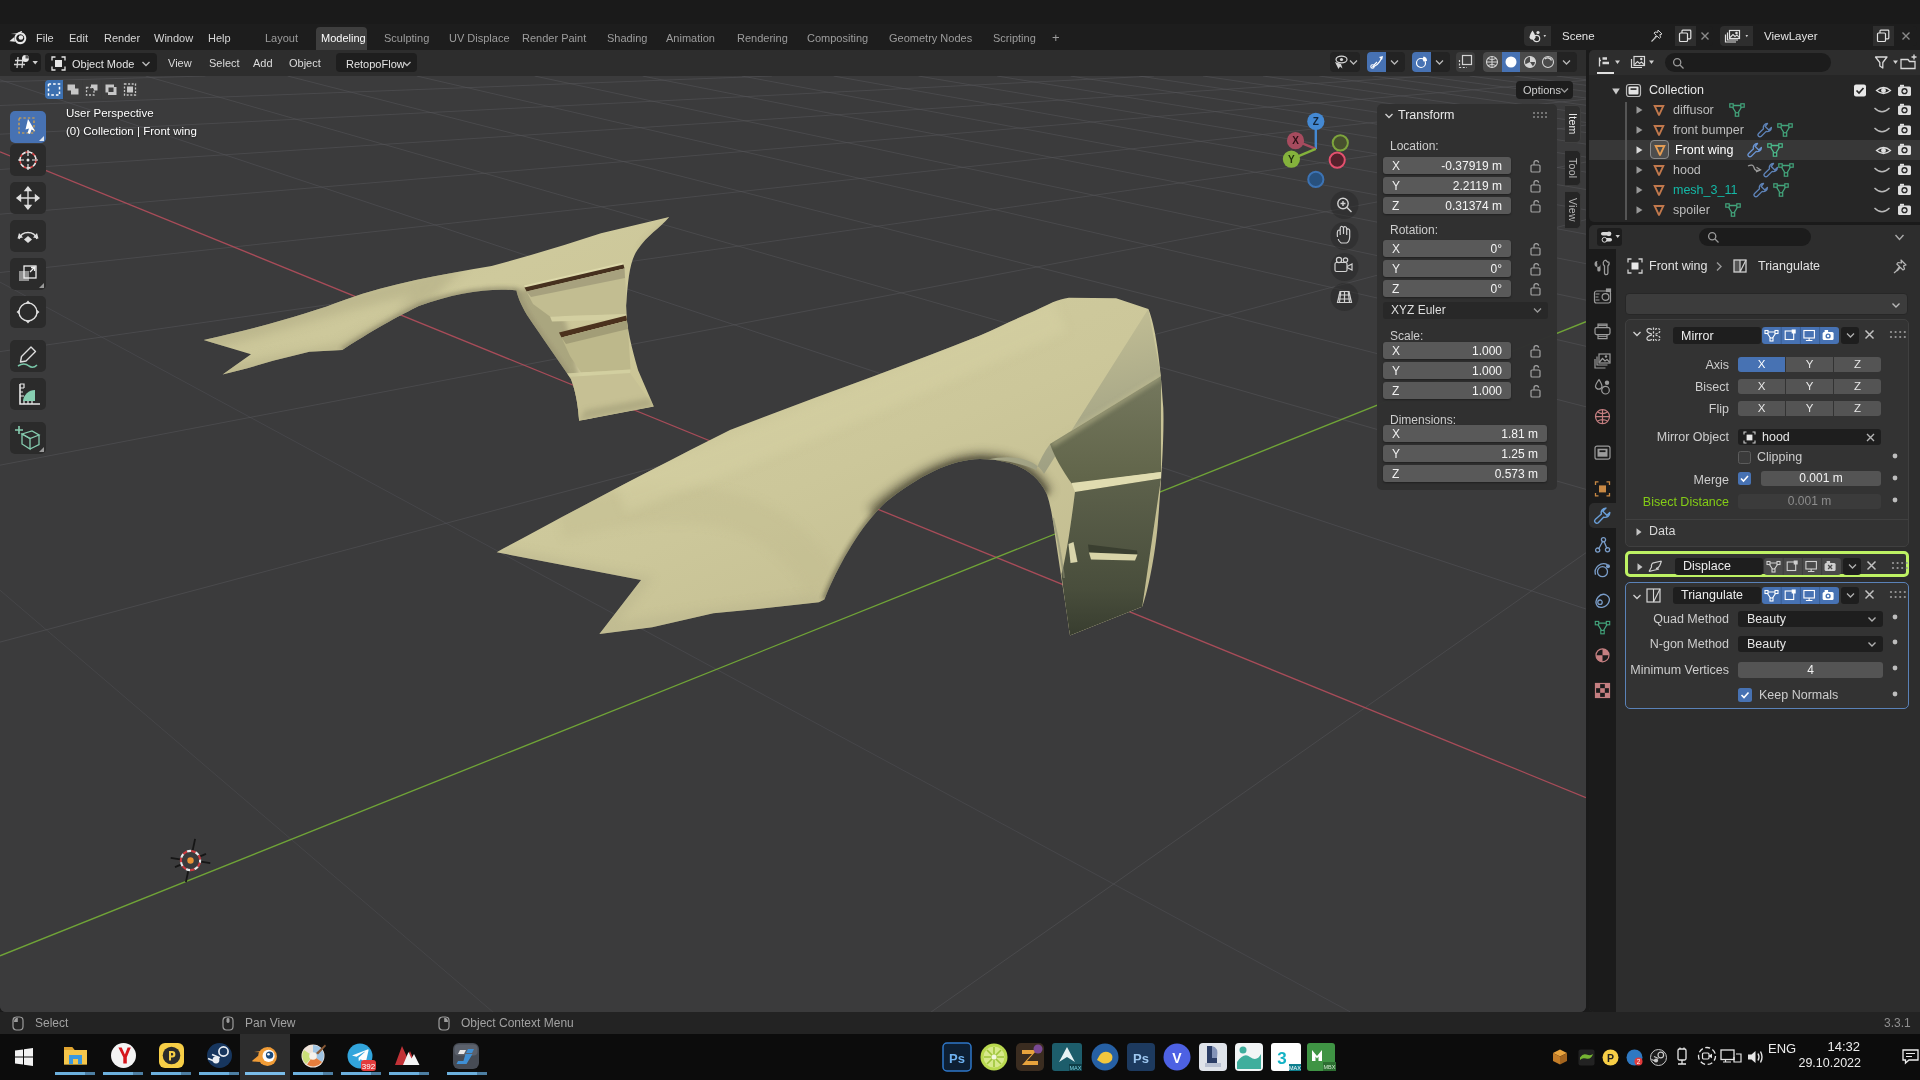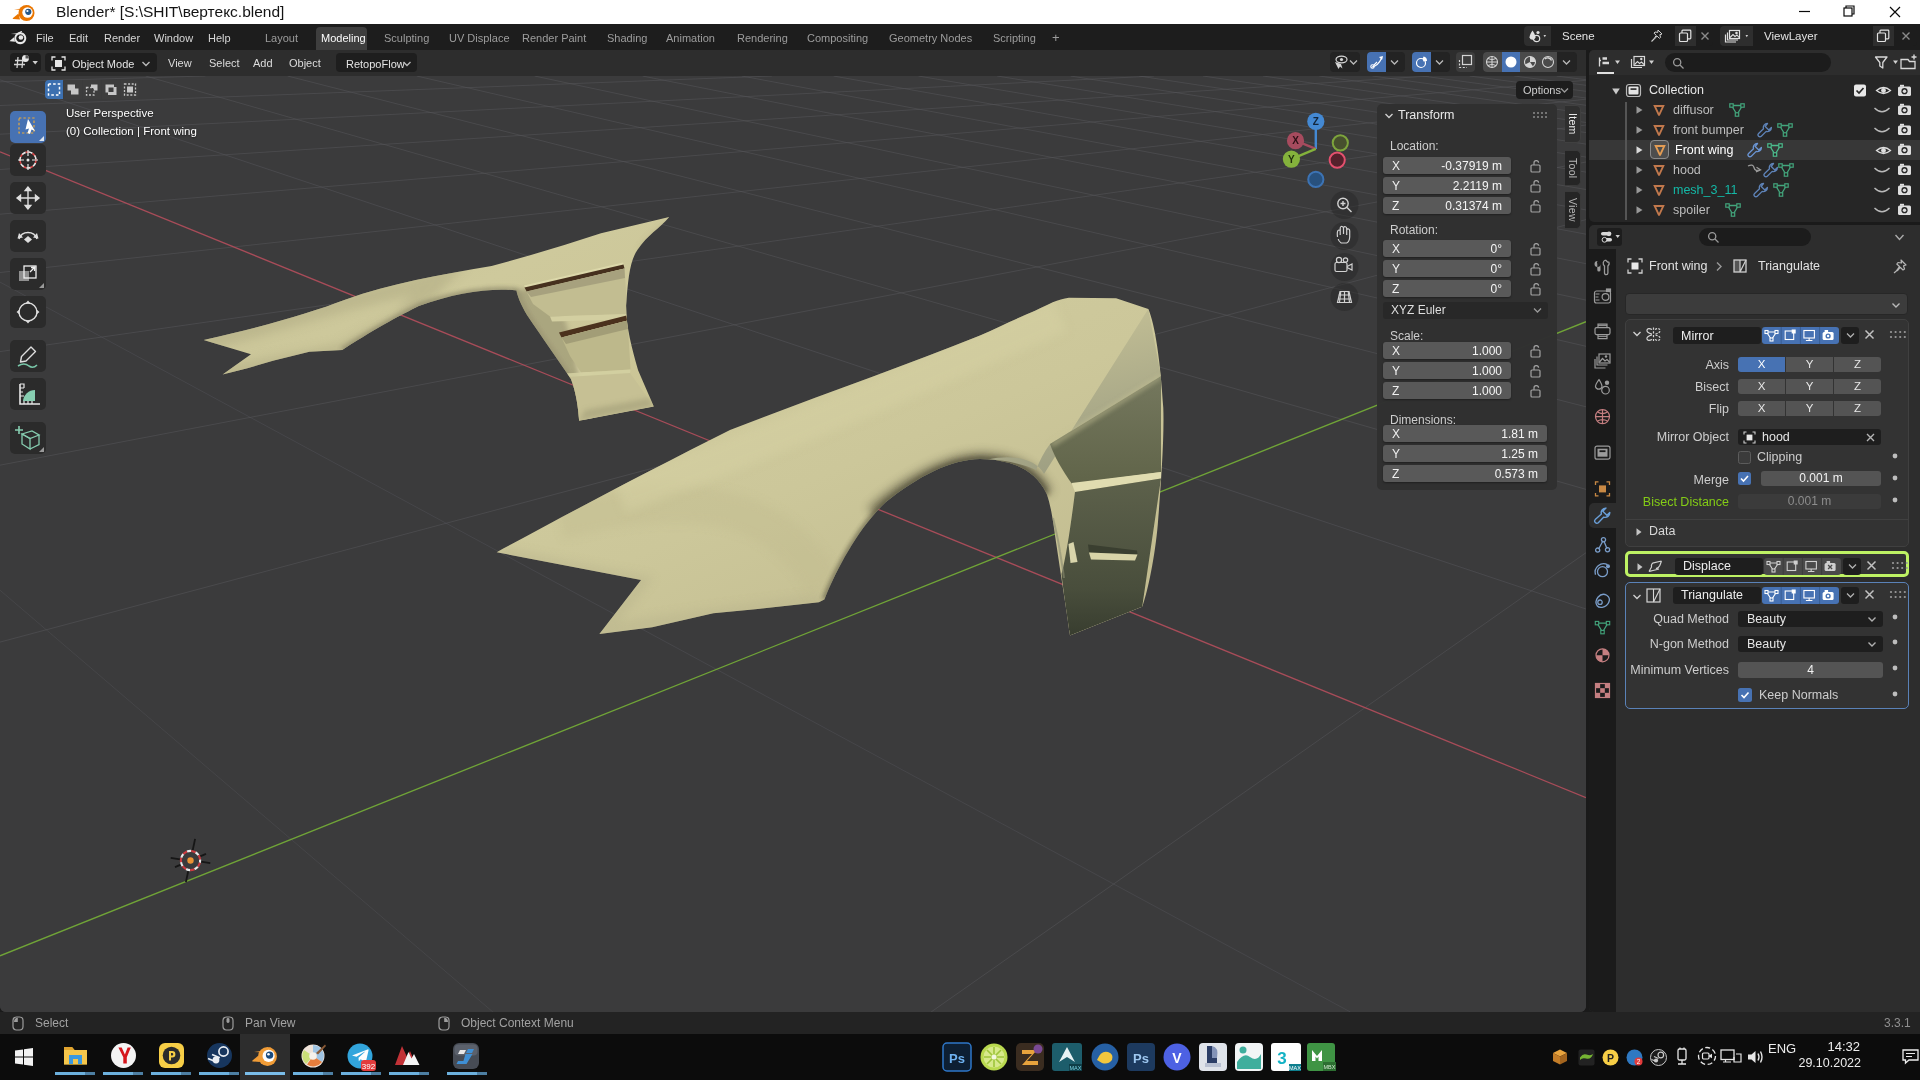--- a/index.html
+++ b/index.html
@@ -13,39 +13,20 @@
   .xdim { width:164px; }
   .xrow::before, .xdim::before { content:attr(data-l); position:absolute; left:9px; top:1.5px; font-size:12px; color:#f0f0f0; }
   .xrow::after, .xdim::after { content:attr(data-v); position:absolute; right:9px; top:1.5px; font-size:12px; color:#f5f5f5; }
   .vtab { position:absolute; left:0; top:0; width:100%; height:100%; display:flex; align-items:center; justify-content:center;
           writing-mode:vertical-rl; font-size:10.5px; color:#ededed; letter-spacing:0.3px; }
 </style>
 </head>
 <body>
 <div id="root">
 
-  <div id="titlebar" class="abs" style="left:0;top:0;width:1920px;height:24px;background:#ffffff;">
-    <svg class="abs" style="left:12px;top:3px;" width="25" height="19" viewBox="0 0 25 19">
-      <path d="M6.5 10.5 L1 15 Q0.2 15.7 1.2 15.9 L8 16.5 Z" fill="#ea7600"></path>
-      <circle cx="14.5" cy="10" r="8" fill="#ea7600"></circle>
-      <path d="M2 6.5 L10 5.5 L16 2.5 Q17.5 2 16.8 3.5 L14 7 Z" fill="#ea7600"></path>
-      <circle cx="15.5" cy="9.5" r="5.2" fill="#ffffff"></circle>
-      <circle cx="16.3" cy="8.8" r="3.1" fill="#265787"></circle>
-      <circle cx="15.4" cy="8" r="1.1" fill="#ffffff"></circle>
-    </svg>
-    <div class="abs txt" style="left:56px;top:3px;font-size:15.5px;color:#141414;">Blender* [S:\SHIT\вертекс.blend]</div>
-    <svg class="abs" style="left:1794px;top:0;" width="126" height="24" viewBox="0 0 126 24">
-      <g stroke="#0a0a0a" stroke-width="1.2" fill="none">
-        <path d="M5 11.5 H16"></path>
-        <rect x="50" y="8" width="8" height="8"></rect>
-        <path d="M52 8 V6 H60 V14 H58"></path>
-        <path d="M106 7 L96 17 M96 7 L106 17"></path>
-      </g>
-    </svg>
-  </div>
 
   <div id="topbar" class="abs" style="left:0;top:24px;width:1920px;height:26px;background:#1d1d1d;">
     <svg class="abs" style="left:9px;top:5px;" width="19" height="16" viewBox="0 0 22 18">
       <g fill="#e8e8e8">
         <path d="M5.8 9.3 L1 13.2 Q0.3 13.8 1.2 14 L7 14.5 Z"></path>
         <path d="M2 5.5 L9 4.7 L14.2 2.1 Q15.5 1.7 14.9 2.9 L12.5 5.9 Z"></path>
         <path d="M13 3.5 a6.9 6.9 0 1 0 0.2 0 Z M13.1 5.7 a4.6 4.6 0 1 1 -0.2 0 Z"></path>
         <circle cx="13.8" cy="9.6" r="2.7"></circle>
       </g>
     </svg>

